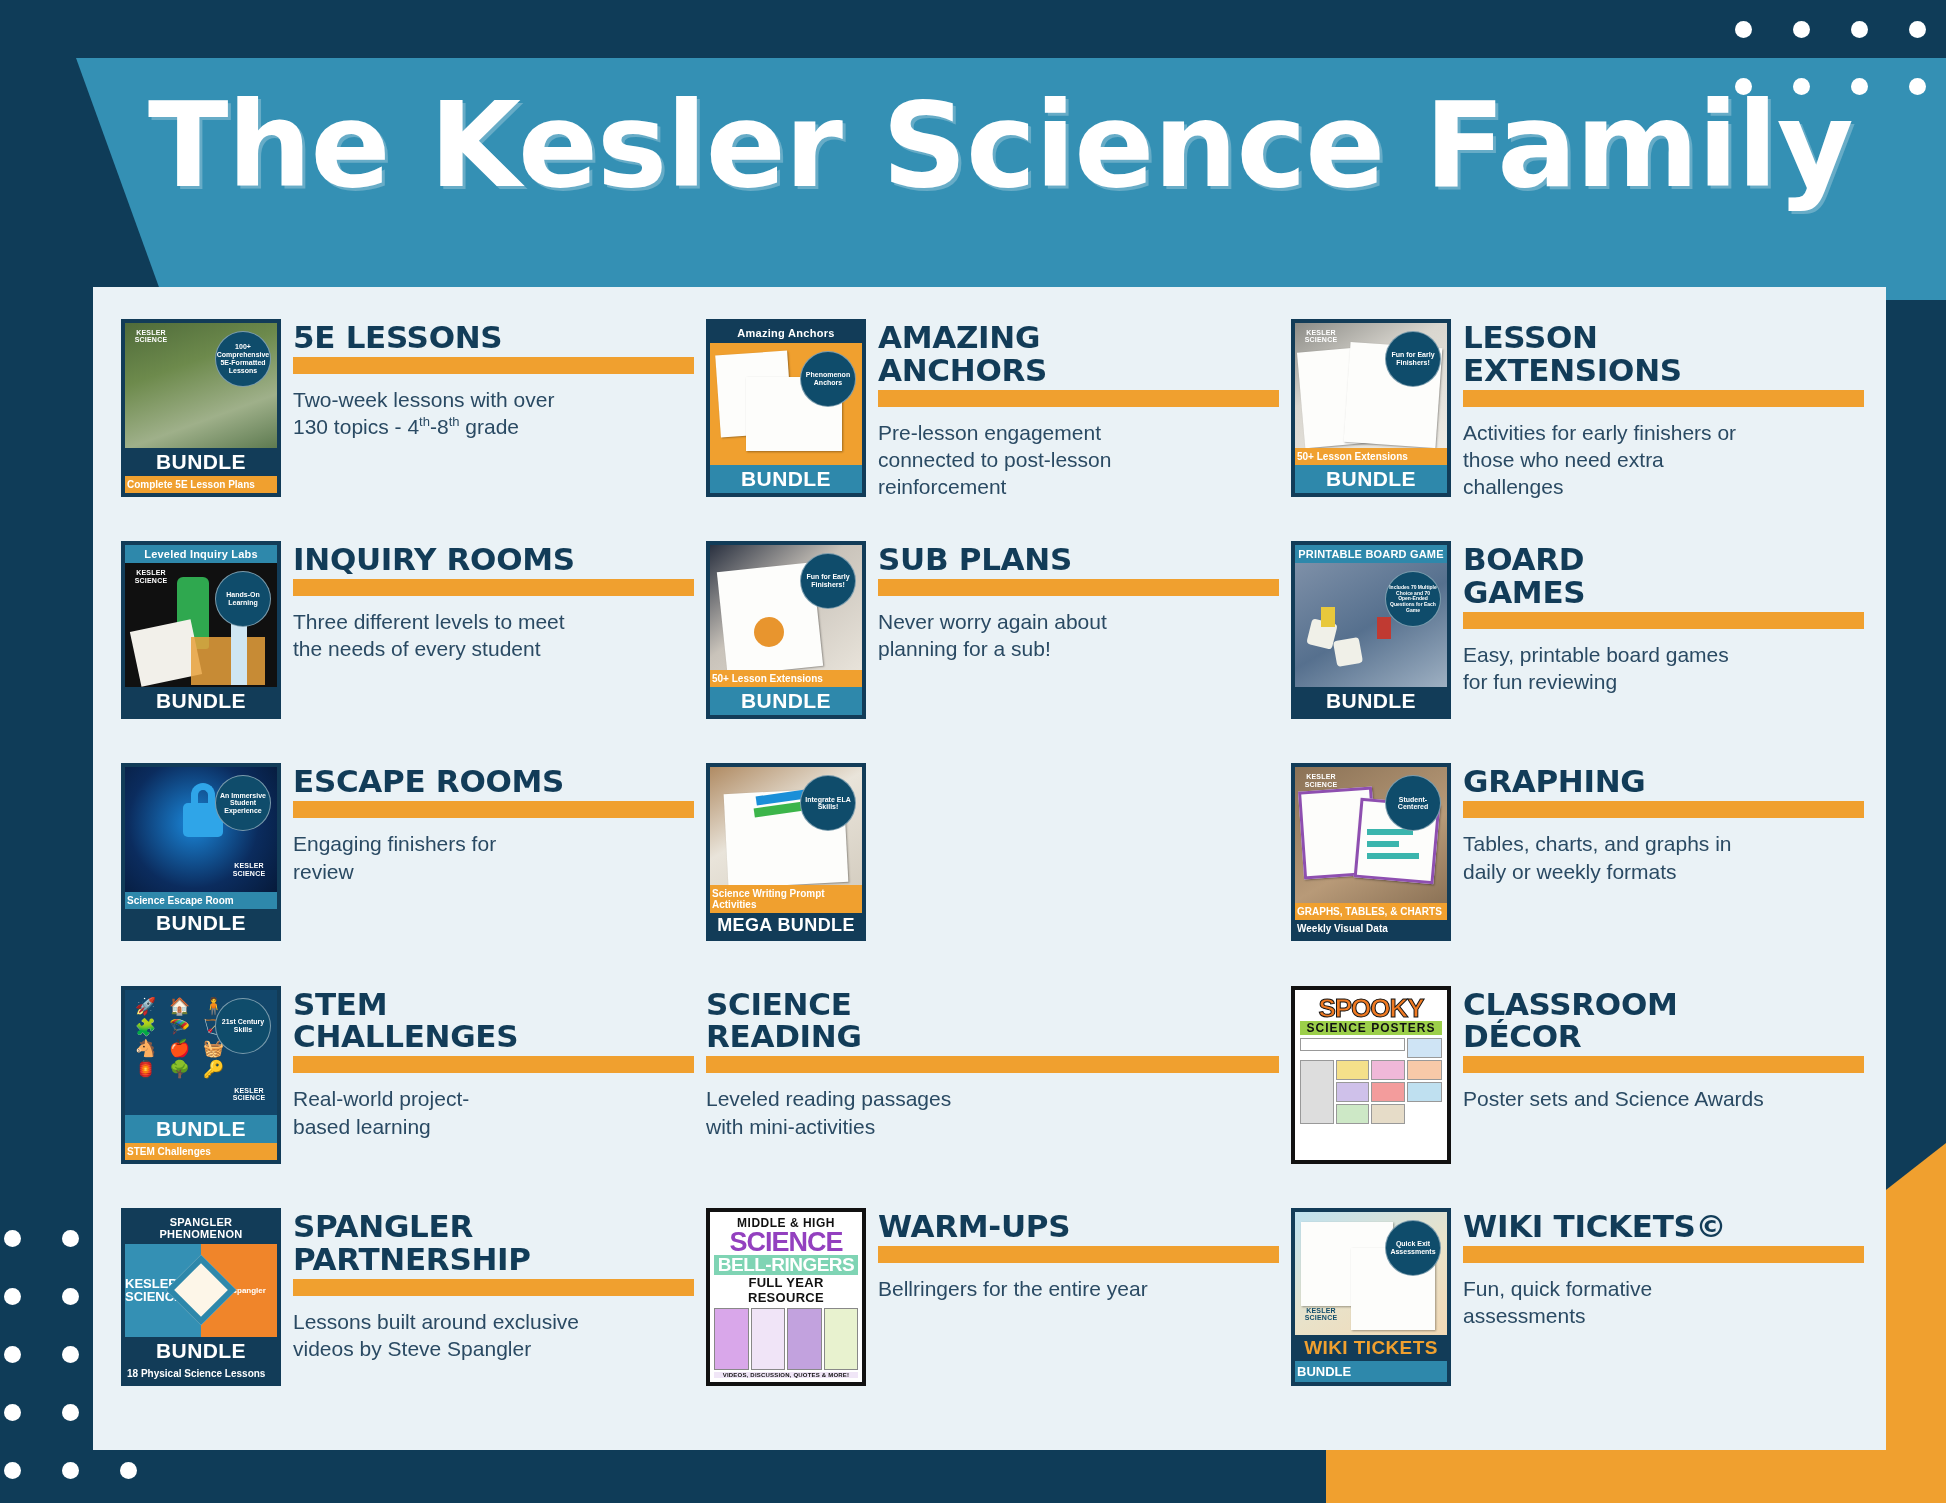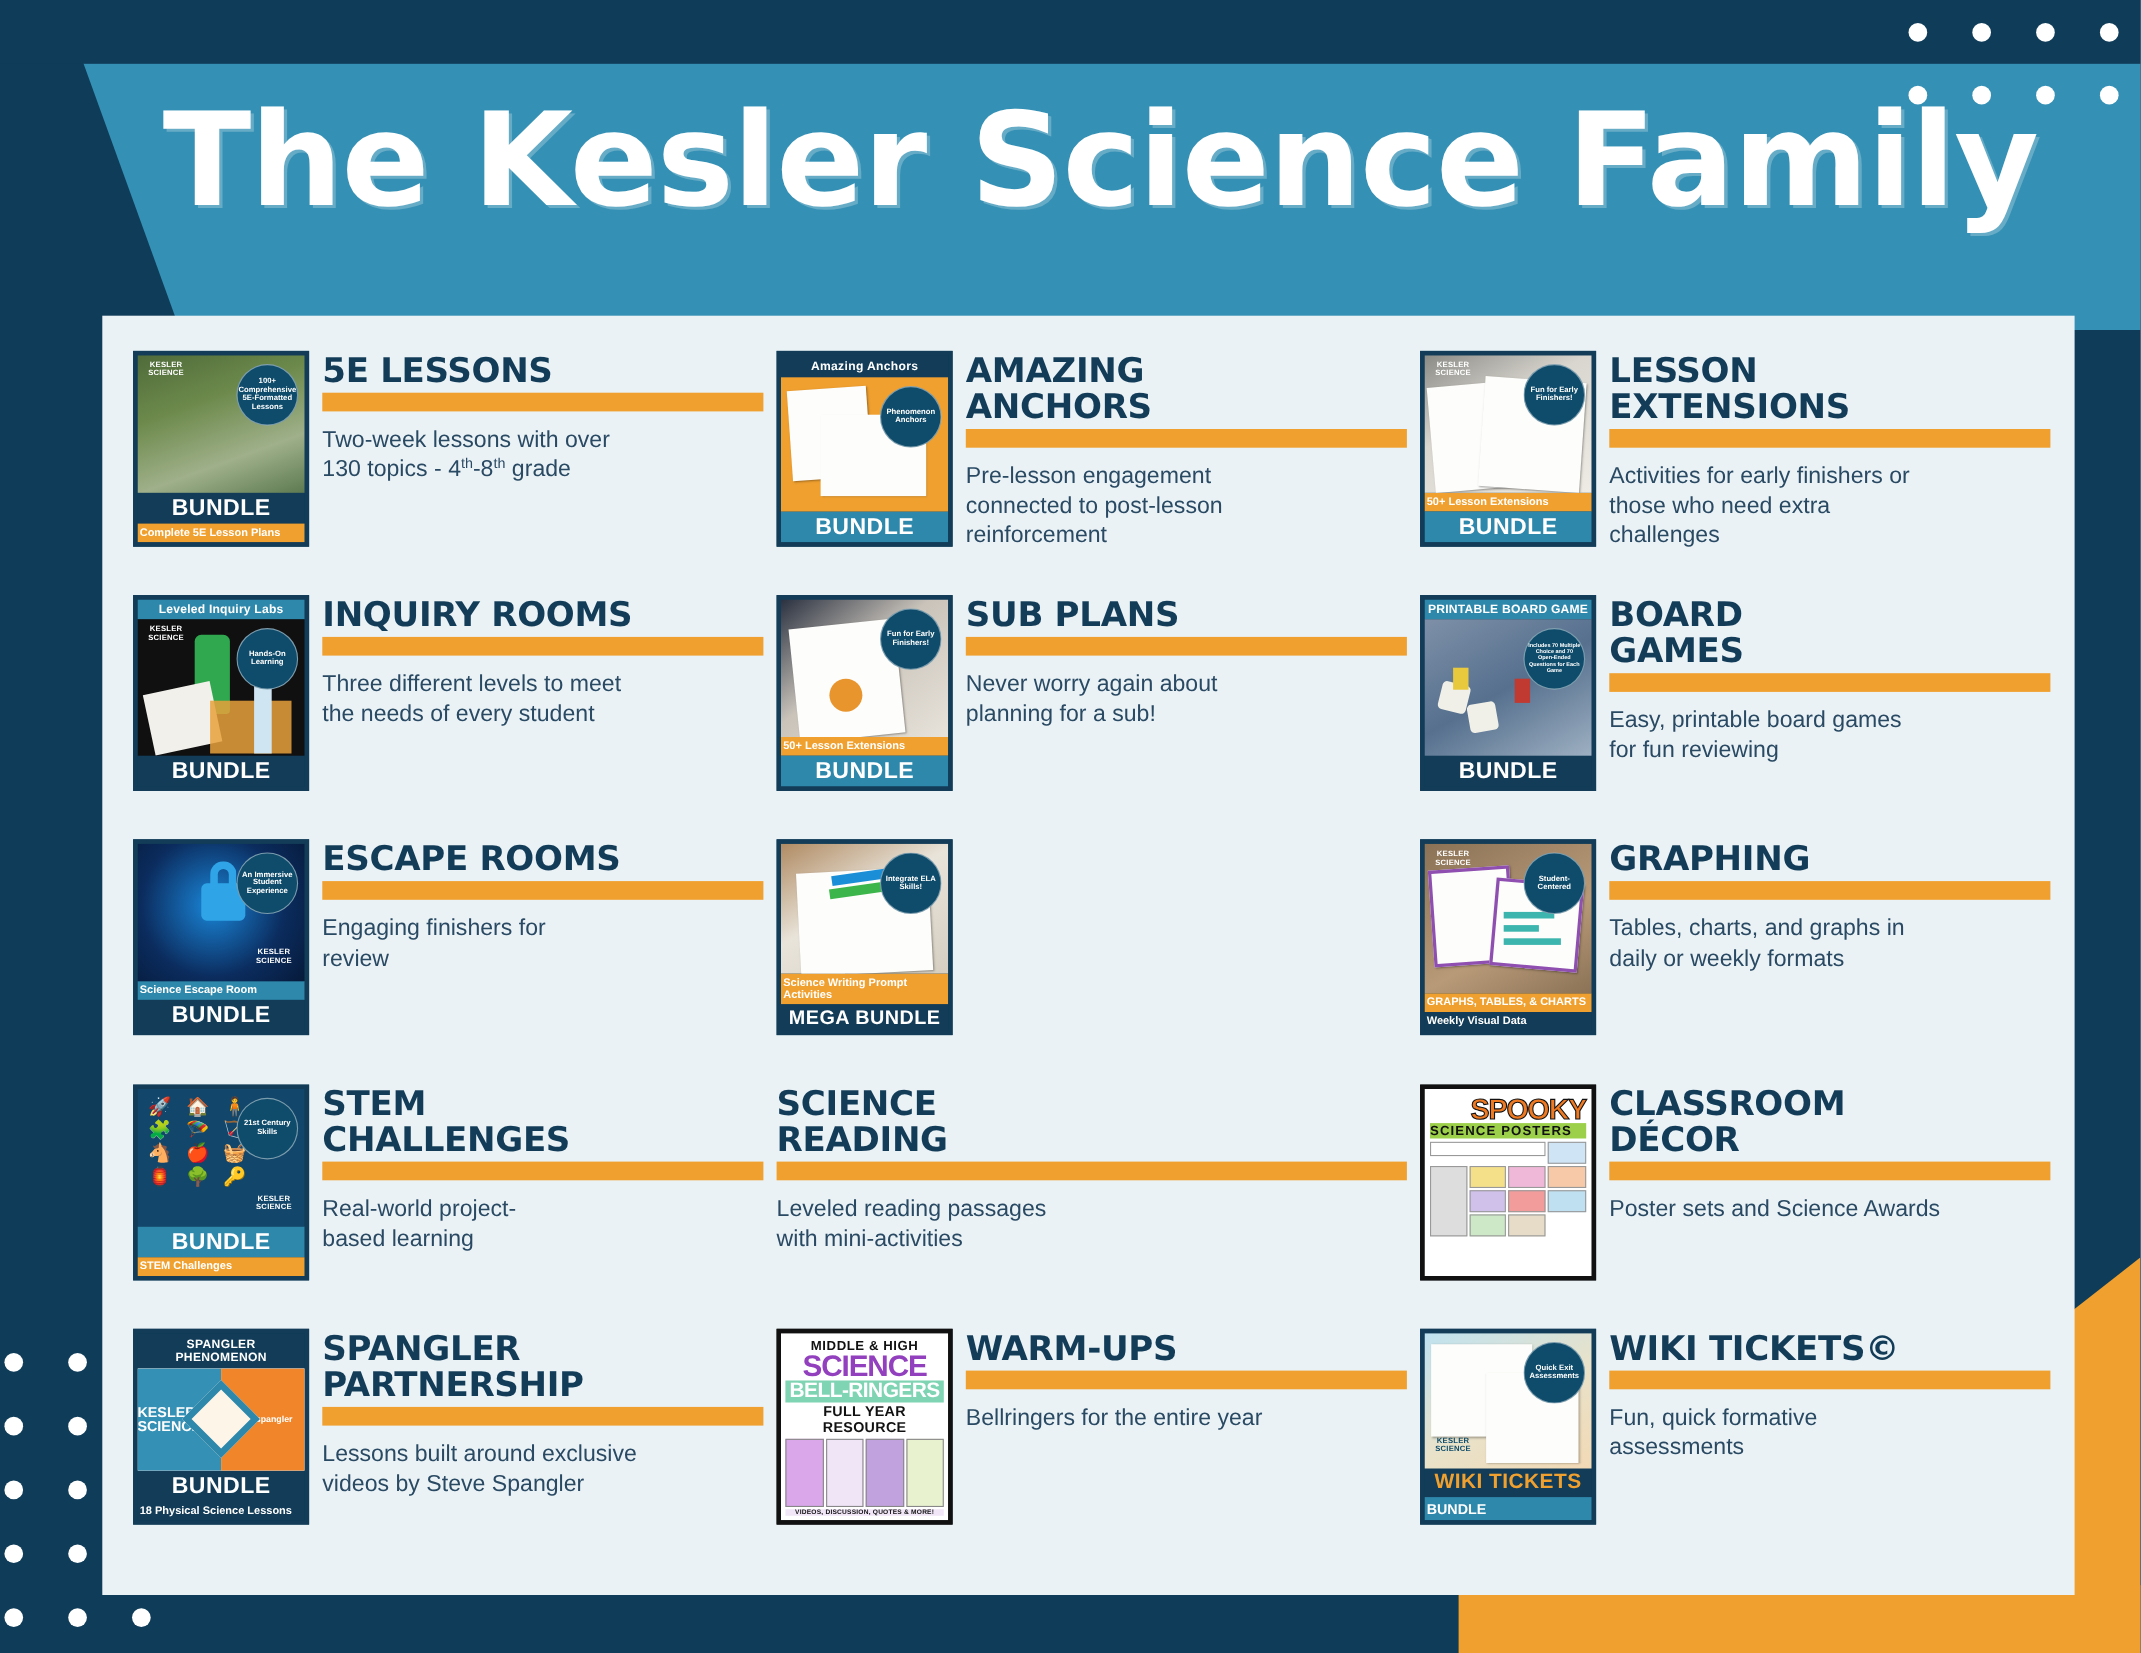--- a/index.html
+++ b/index.html
@@ -398,22 +398,22 @@
 READING</div>
         <div class="rule"></div>
         <div class="prod-desc">Leveled reading passages
 with mini-activities</div>
       </div>
     </div>
 
     <div class="product-item">
       <div class="thumb" style="border-color:#111;background:#111;">
         <div class="thumb-art art-spooky" style="padding:5px;">
-          <div style="color:#f07a22;font-size:26px;font-weight:800;text-align:right;line-height:1;letter-spacing:-1px;-webkit-text-stroke:1px #111;">SPOOKY</div>
-          <div style="background:#9ccf4a;color:#111;font-size:12px;font-weight:800;text-align:left;letter-spacing:1px;">SCIENCE POSTERS</div>
+          <div style="color:#f07a22;font-size:26px;font-weight:800;text-align:center;line-height:1;letter-spacing:-1px;-webkit-text-stroke:1px #111;">SPOOKY</div>
+          <div style="background:#9ccf4a;color:#111;font-size:12px;font-weight:800;text-align:center;letter-spacing:1px;">SCIENCE POSTERS</div>
           <div style="display:grid;grid-template-columns:repeat(3,1fr) 1.05fr;gap:2px;margin-top:3px;">
             <div style="grid-column:1/4;height:13px;background:#fff;border:1px solid #999;"></div>
             <div style="grid-row:2/5;background:#ddd;border:1px solid #999;"></div>
             <div style="height:20px;background:#cfe4f5;border:1px solid #999;"></div>
             <div style="height:20px;background:#f5e08a;border:1px solid #999;"></div>
             <div style="height:20px;background:#f0b8d8;border:1px solid #999;"></div>
             <div style="height:20px;background:#f7c9a8;border:1px solid #999;"></div>
             <div style="height:20px;background:#cfc1ea;border:1px solid #999;"></div>
             <div style="height:20px;background:#f39c9c;border:1px solid #999;"></div>
             <div style="height:20px;background:#bfe0f0;border:1px solid #999;"></div>

